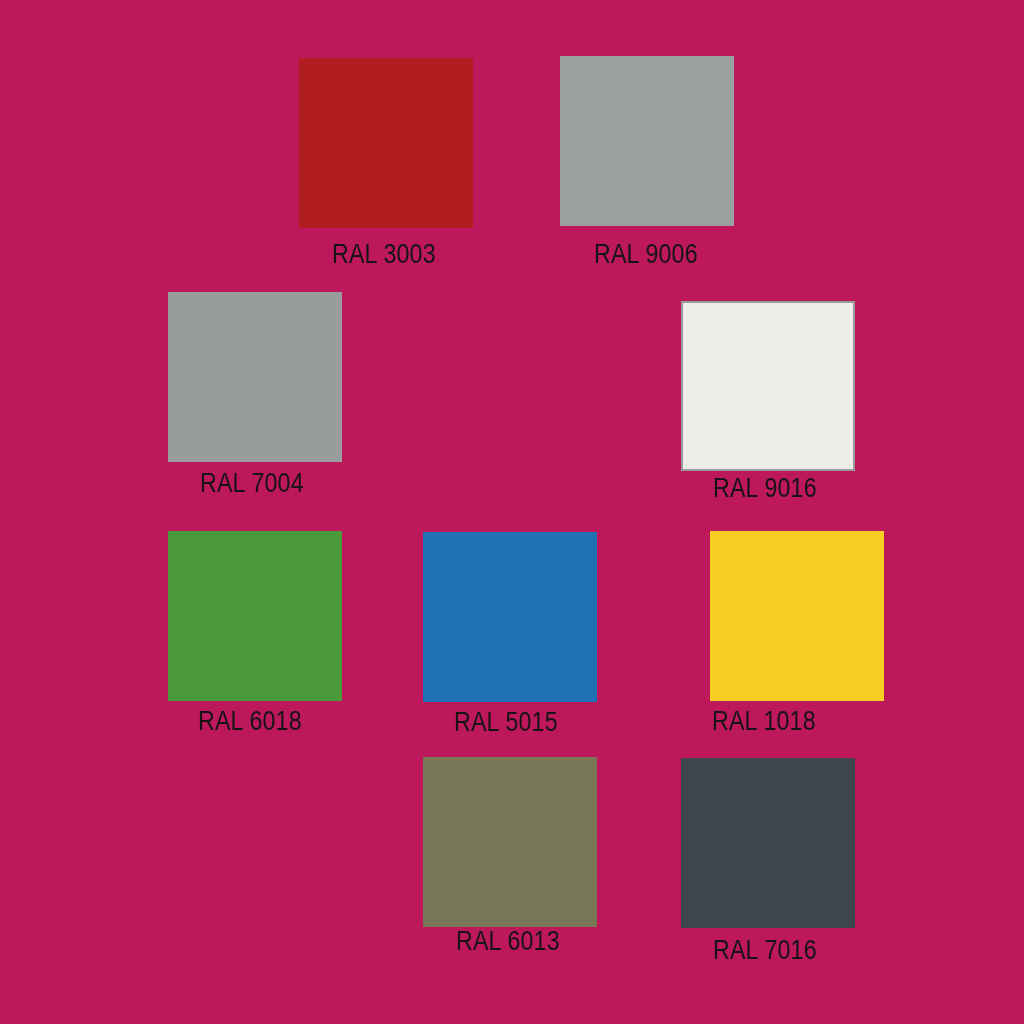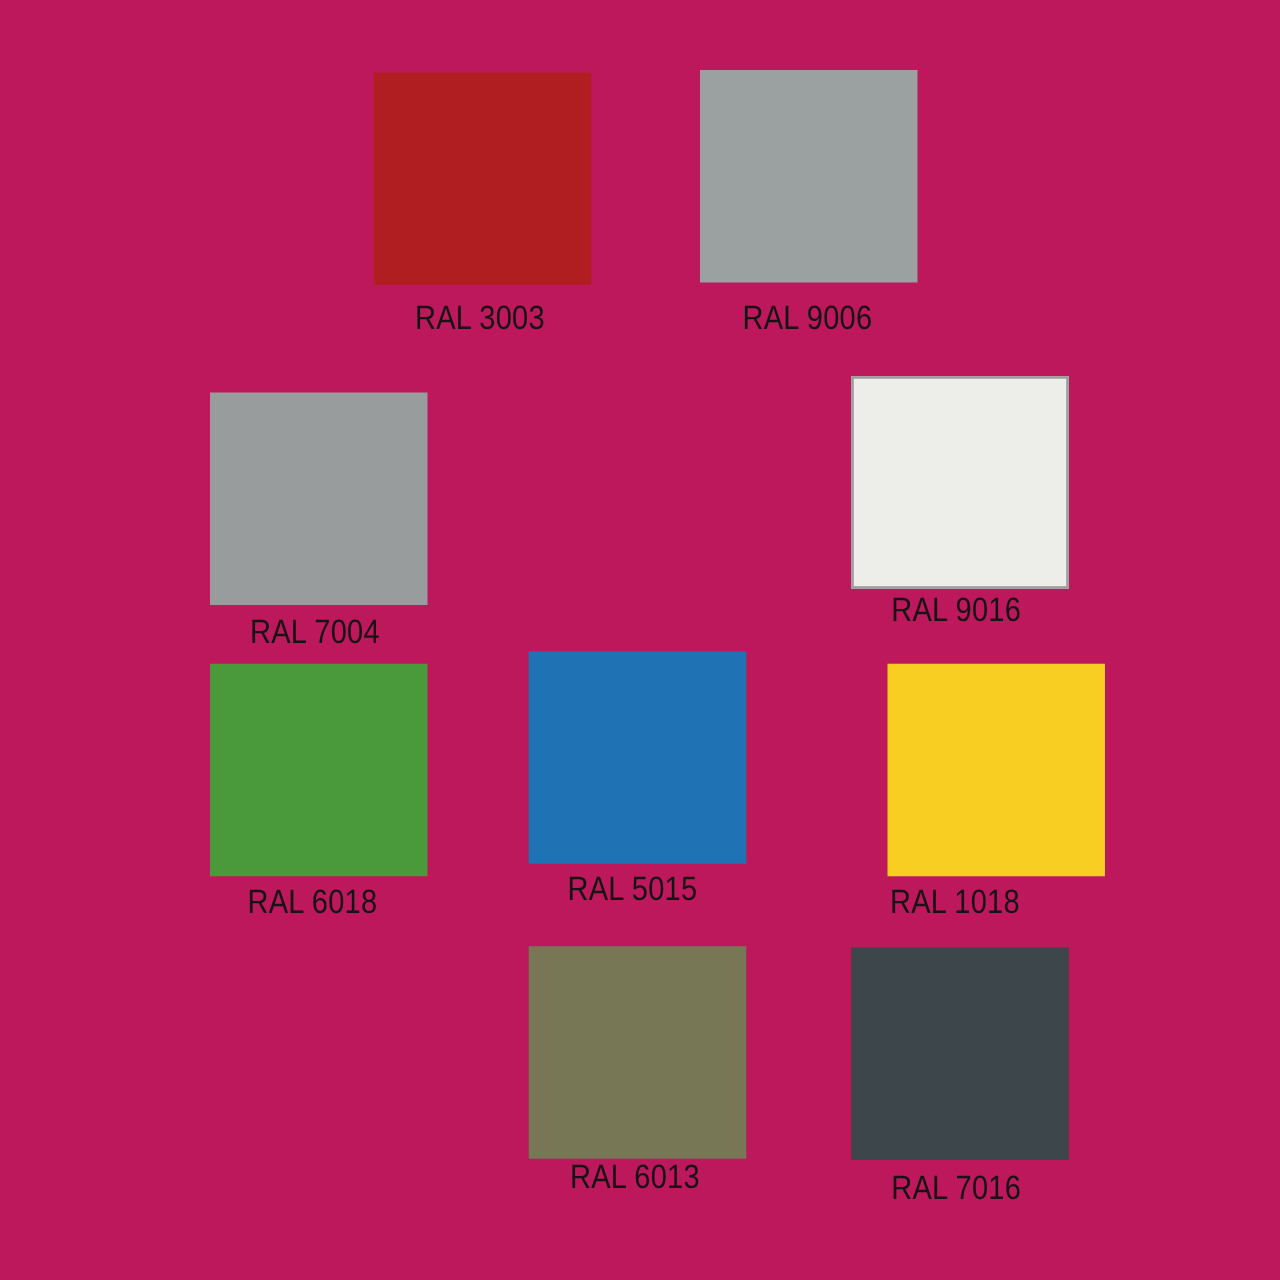--- a/index.html
+++ b/index.html
@@ -57,33 +57,33 @@
 
 <div id="palette" style="background: #be185d;">
     <div class="swatch-cell" style="left: 299px; top: 58px;">
       <div class="swatch" style="width: 174px; height: 170px; background: rgb(176, 30, 34);"></div>
       <div class="swatch-label" style="color: rgb(20, 20, 20); position: absolute; left: 33px; top: 183px; margin-top: 0px; transform-origin: left top;">RAL 3003</div>
     </div>
     <div class="swatch-cell" style="left: 560px; top: 56px;">
       <div class="swatch" style="width: 174px; height: 170px; background: rgb(155, 160, 161);"></div>
       <div class="swatch-label" style="color: rgb(20, 20, 20); position: absolute; left: 34px; top: 185px; margin-top: 0px; transform-origin: left top;">RAL 9006</div>
     </div>
-    <div class="swatch-cell" style="left: 168px; top: 314px;">
+    <div class="swatch-cell" style="left: 168px; top: 292px;">
       <div class="swatch" style="width: 174px; height: 170px; background: rgb(152, 156, 157);"></div>
       <div class="swatch-label" style="color: rgb(20, 20, 20); position: absolute; left: 32px; top: 178px; margin-top: 0px; transform-origin: left top;">RAL 7004</div>
     </div>
     <div class="swatch-cell" style="left: 681px; top: 301px;">
       <div class="swatch bordered" style="width: 174px; height: 170px; background: rgb(237, 238, 233);"></div>
       <div class="swatch-label" style="color: rgb(20, 20, 20); position: absolute; left: 32px; top: 174px; margin-top: 0px; transform-origin: left top;">RAL 9016</div>
     </div>
     <div class="swatch-cell" style="left: 168px; top: 531px;">
       <div class="swatch" style="width: 174px; height: 170px; background: rgb(74, 154, 60);"></div>
       <div class="swatch-label" style="color: rgb(20, 20, 20); position: absolute; left: 30px; top: 177px; margin-top: 0px; transform-origin: left top;">RAL 6018</div>
     </div>
-    <div class="swatch-cell" style="left: 423px; top: 521px;">
+    <div class="swatch-cell" style="left: 423px; top: 532px;">
       <div class="swatch" style="width: 174px; height: 170px; background: rgb(31, 114, 180);"></div>
       <div class="swatch-label" style="color: rgb(20, 20, 20); position: absolute; left: 31px; top: 177px; margin-top: 0px; transform-origin: left top;">RAL 5015</div>
     </div>
     <div class="swatch-cell" style="left: 681px; top: 531px; padding-left: 29px;">
       <div class="swatch" style="width: 174px; height: 170px; background: rgb(247, 206, 33);"></div>
       <div class="swatch-label" style="color: rgb(20, 20, 20); position: absolute; left: 31px; top: 177px; margin-top: 0px; transform-origin: left top;">RAL 1018</div>
     </div>
     <div class="swatch-cell" style="left: 423px; top: 757px; border-radius: 17px;">
       <div class="swatch" style="width: 174px; height: 170px; background: rgb(119, 119, 86);"></div>
       <div class="swatch-label" style="color: rgb(20, 20, 20); position: absolute; left: 33px; top: 171px; margin-top: 0px; transform-origin: left top;">RAL 6013</div>

